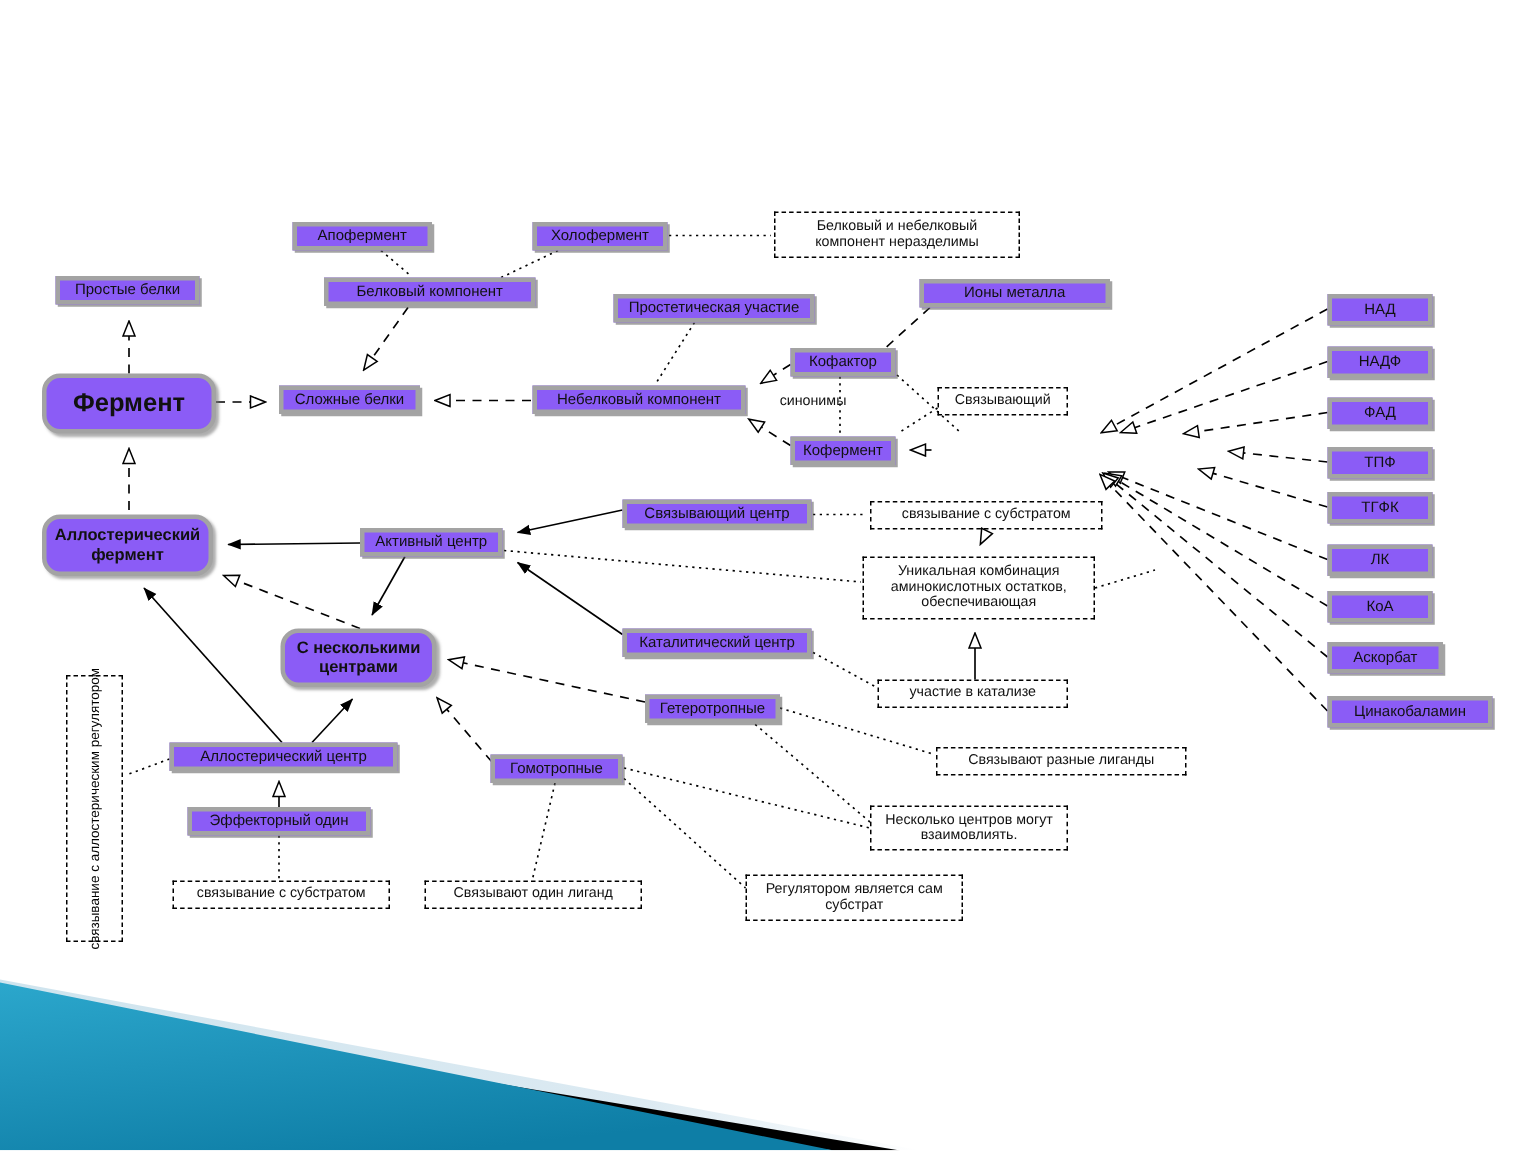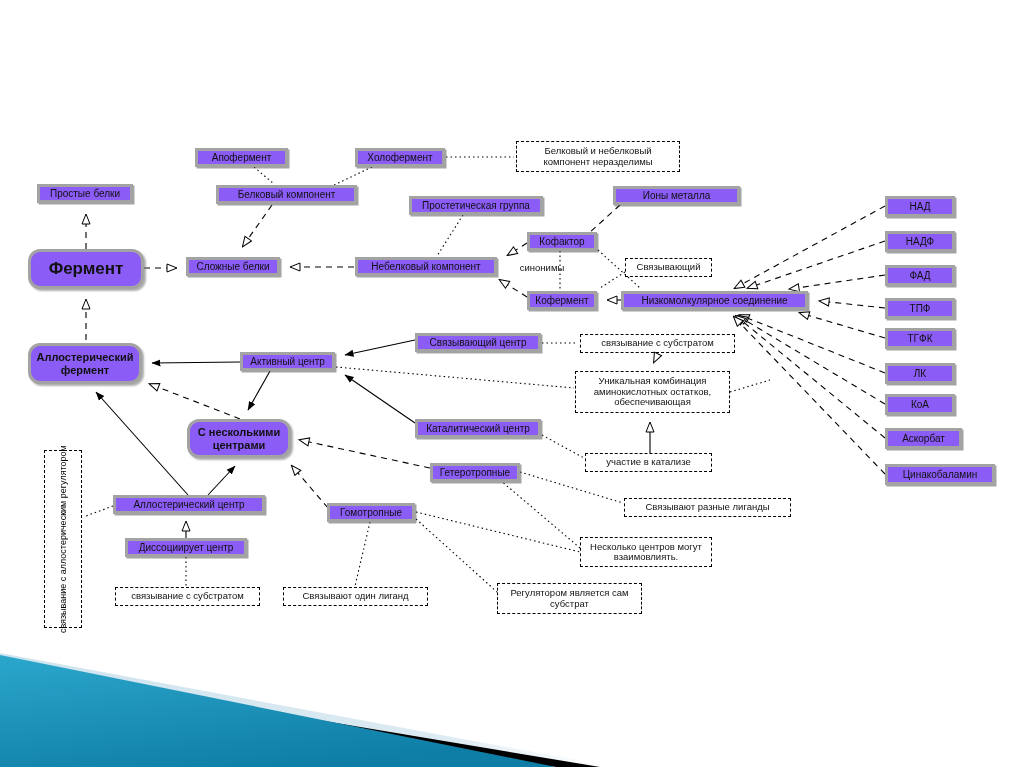--- a/index.html
+++ b/index.html
@@ -196,41 +196,40 @@
       </g>
     </svg>
 
     <div class="node rounded big" style="left:28px;top:249px;width:116px;height:40px">Фермент</div>
     <div class="node" style="left:37px;top:184px;width:96px;height:19px">Простые белки</div>
     <div class="node" style="left:186px;top:257px;width:94px;height:19px">Сложные белки</div>
     <div class="node" style="left:195px;top:148px;width:93px;height:19px">Апофермент</div>
     <div class="node" style="left:216px;top:185px;width:141px;height:19px">Белковый компонент</div>
     <div class="node" style="left:355px;top:148px;width:90px;height:19px">Холофермент</div>
     <div class="node note" style="left:516px;top:141px;width:164px;height:31px">Белковый и небелковый компонент неразделимы</div>
-    <div class="node" style="left:409px;top:196px;width:134px;height:19px">Простетическая группа</div>
+    <div class="node" style="left:409px;top:196px;width:134px;height:19px">Простетическая участие</div>
     <div class="node" style="left:613px;top:186px;width:127px;height:19px">Ионы металла</div>
     <div class="node" style="left:355px;top:257px;width:142px;height:19px">Небелковый компонент</div>
     <div class="node" style="left:527px;top:232px;width:70px;height:19px">Кофактор</div>
     <div class="node" style="left:527px;top:291px;width:70px;height:19px">Кофермент</div>
     <div class="label" style="left:510px;top:262px;width:64px;text-align:center">синонимы</div>
     <div class="node note" style="left:625px;top:258px;width:87px;height:19px">Связывающий</div>
-    <div class="node" style="left:621px;top:291px;width:187px;height:19px">Низкомолкулярное соединение</div>
 
     <div class="node rounded" style="left:28px;top:343px;width:114px;height:41px;font-size:11px">Аллостерический фермент</div>
     <div class="node" style="left:240px;top:352px;width:95px;height:19px">Активный центр</div>
     <div class="node rounded" style="left:187px;top:419px;width:104px;height:39px;font-size:11px">С несколькими центрами</div>
     <div class="node" style="left:415px;top:333px;width:126px;height:19px">Связывающий центр</div>
     <div class="node note" style="left:580px;top:334px;width:155px;height:19px">связывание с субстратом</div>
     <div class="node note" style="left:575px;top:371px;width:155px;height:42px">Уникальная комбинация аминокислотных остатков, обеспечивающая</div>
     <div class="node" style="left:415px;top:419px;width:126px;height:19px">Каталитический центр</div>
     <div class="node note" style="left:585px;top:453px;width:127px;height:19px">участие в катализе</div>
     <div class="node" style="left:430px;top:463px;width:90px;height:19px">Гетеротропные</div>
     <div class="node note" style="left:624px;top:498px;width:167px;height:19px">Связывают разные лиганды</div>
     <div class="node" style="left:113px;top:495px;width:152px;height:19px">Аллостерический центр</div>
-    <div class="node" style="left:125px;top:538px;width:122px;height:19px">Диссоциирует центр</div>
+    <div class="node" style="left:125px;top:538px;width:122px;height:19px">Эффекторный один</div>
     <div class="node" style="left:327px;top:503px;width:88px;height:19px">Гомотропные</div>
     <div class="node note" style="left:580px;top:537px;width:132px;height:30px">Несколько центров могут взаимовлиять.</div>
     <div class="node note" style="left:115px;top:587px;width:145px;height:19px">связывание с субстратом</div>
     <div class="node note" style="left:283px;top:587px;width:145px;height:19px">Связывают один лиганд</div>
     <div class="node note" style="left:497px;top:583px;width:145px;height:31px">Регулятором является сам субстрат</div>
 
     <div class="vnote" style="left:44px;top:450px;width:38px;height:178px">
       <span>связывание с аллостерическим регулятором</span>
     </div>
 

